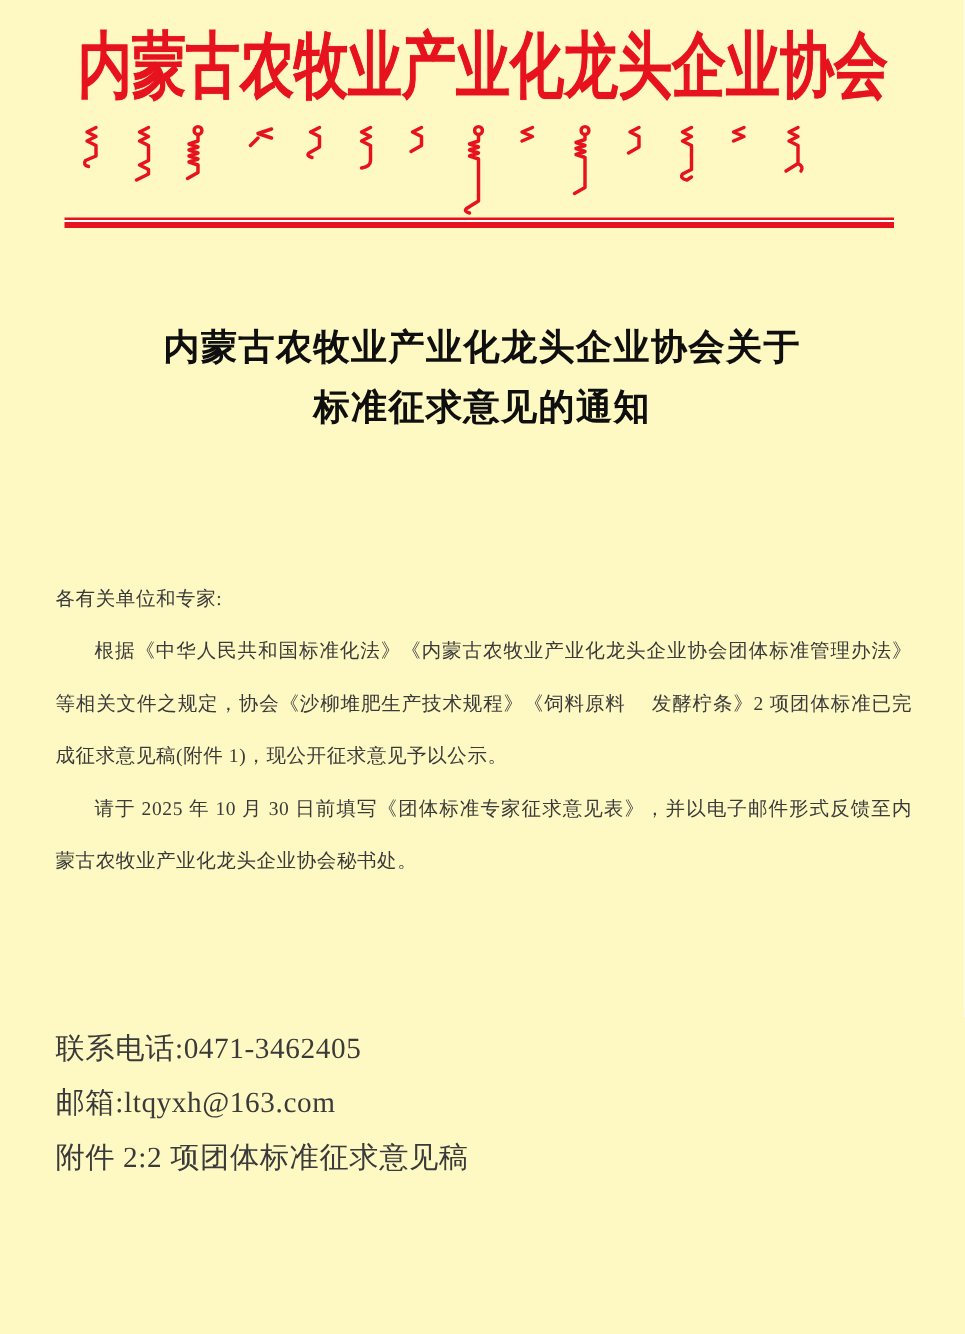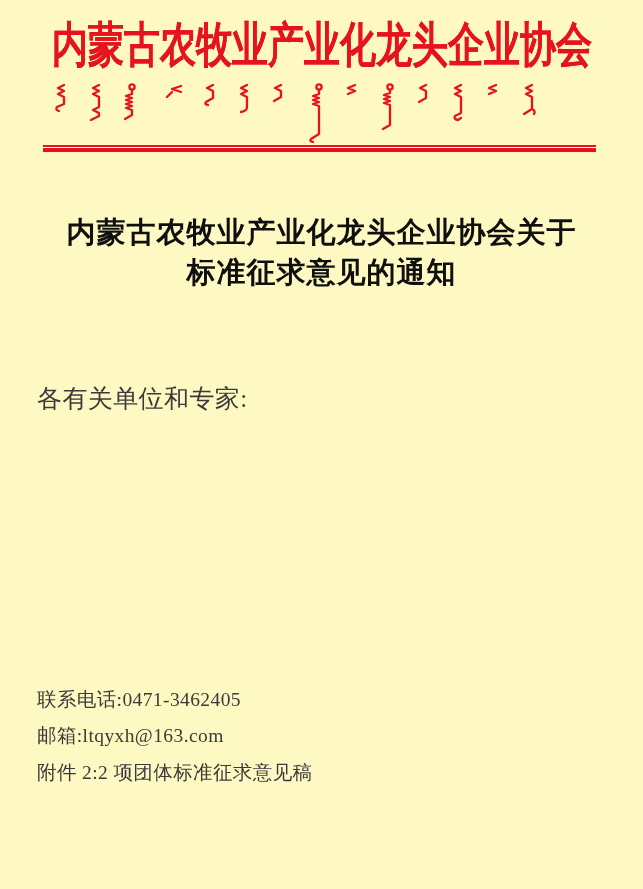--- a/index.html
+++ b/index.html
@@ -60,32 +60,32 @@
       #ffffff 1.6px 2.9px,
       var(--accent) 2.9px 7px);
   }
   
   .notice-title{
     position:absolute;
     top:213px;left:0;right:0;
     text-align:center;
     font-family:"Liberation Serif","DejaVu Serif",serif;
     font-weight:bold;
-    font-size:29px;
+    font-size:24px;
     line-height:39.5px;
     letter-spacing:1px;
     color:var(--title-ink);
   }
   .notice-title .tline{display:block;}
   
   .body-text{
     position:absolute;
     top:381px;left:37px;
     width:571px;
-    font-size:25px;
+    font-size:13px;
     line-height:35px;
     letter-spacing:0.4px;
     color:var(--body-ink);
     text-align:justify;
   }
   .body-text p{margin:0;}
   .indent{text-indent:2em;}
   
   .contact{
     position:absolute;
@@ -133,20 +133,22 @@
 
   <main>
 
     <h1 class="notice-title">
       <span class="tline">内蒙古农牧业产业化龙头企业协会关于</span>
       <span class="tline">标准征求意见的通知</span>
     </h1>
 
     <section class="body-text">
       <p>各有关单位和专家:</p>
+      <p class="indent">根据《中华人民共和国标准化法》《内蒙古农牧业产业化龙头企业协会团体标准管理办法》等相关文件之规定，协会《沙柳堆肥生产技术规程》《饲料原料　 发酵柠条》2 项团体标准已完成征求意见稿(附件 1)，现公开征求意见予以公示。</p>
+      <p class="indent">请于 2025 年 10 月 30 日前填写《团体标准专家征求意见表》，并以电子邮件形式反馈至内蒙古农牧业产业化龙头企业协会秘书处。</p>
     </section>
 
     <section class="contact">
       <p>联系电话:0471-3462405</p>
       <p>邮箱:ltqyxh@163.com</p>
       <p>附件 2:2 项团体标准征求意见稿</p>
     </section>
 
   </main>
 </div>

